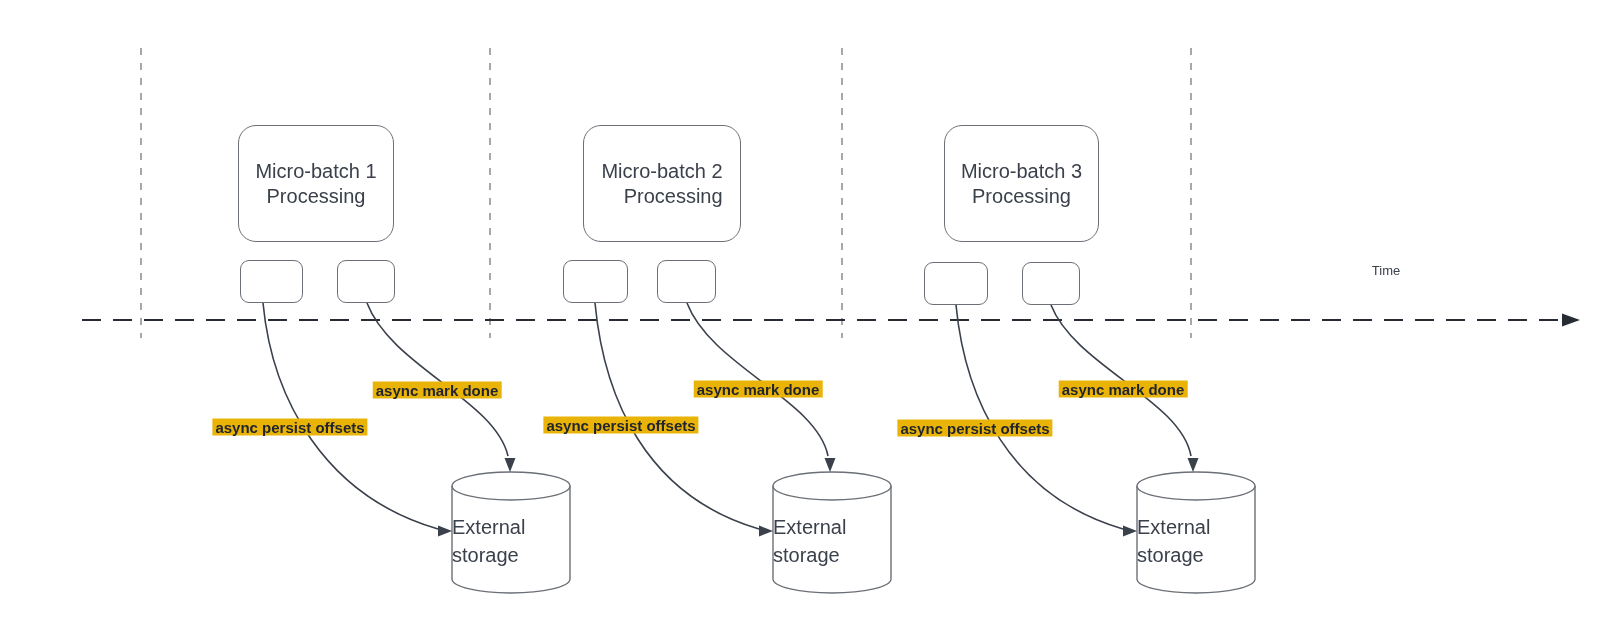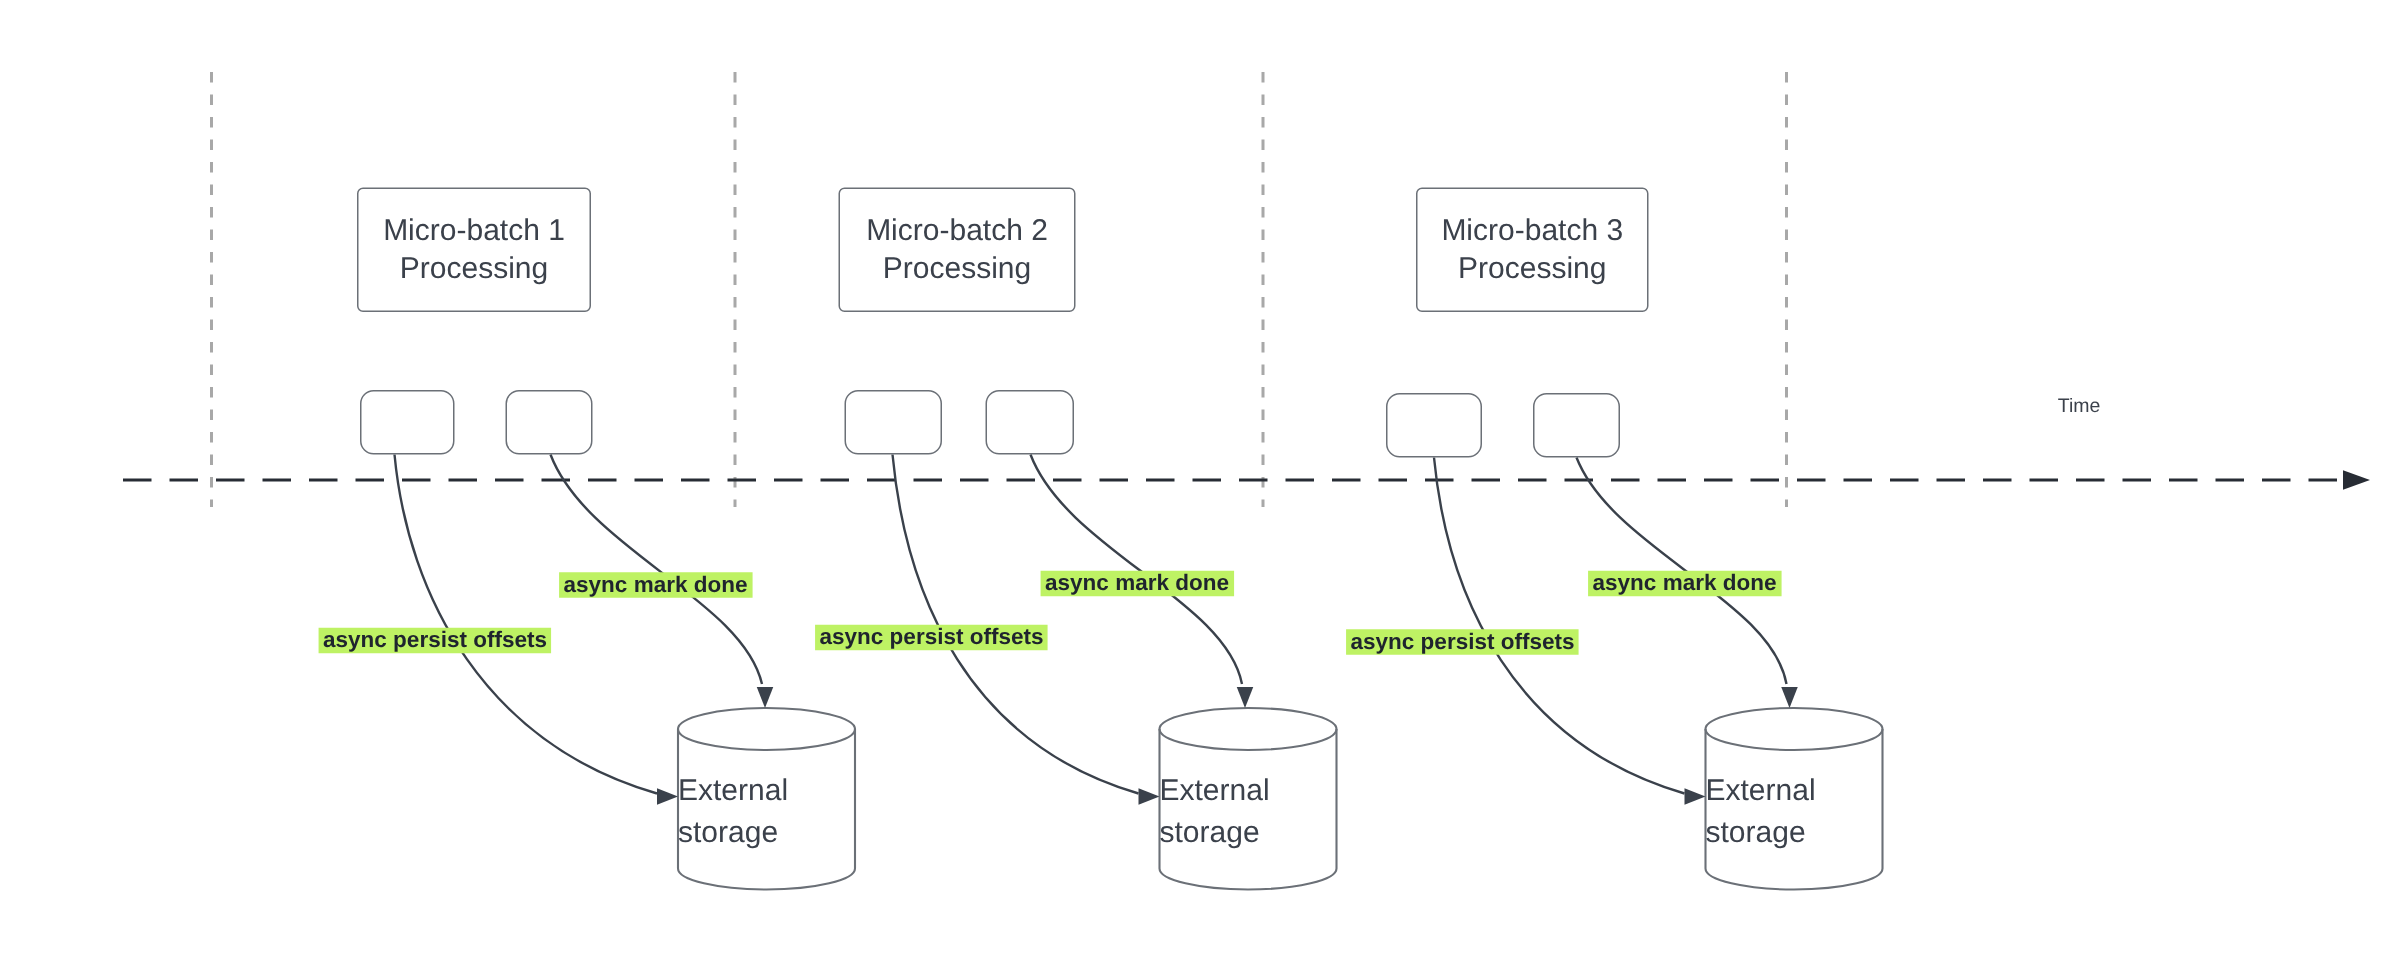--- a/index.html
+++ b/index.html
@@ -17,24 +17,24 @@
   }
   #diagram-svg {
     position: absolute;
     left: 0;
     top: 0;
     z-index: 1;
   }
   .batch-box {
     position: absolute;
     top: 125px;
-    height: 83px;
+    height: 117px;
     width: 156px;
     border: 1.4px solid #6b7077;
-    border-radius: 4px;
+    border-radius: 18px;
     background: #ffffff;
     display: flex;
     align-items: center;
     justify-content: center;
     text-align: center;
     color: #3b414b;
     font-size: 20px;
     line-height: 25px;
     z-index: 2;
     box-sizing: border-box;
@@ -45,21 +45,21 @@
     height: 43px;
     border: 1.4px solid #6b7077;
     border-radius: 9px;
     background: #ffffff;
     z-index: 2;
     box-sizing: border-box;
   }
   .curve-label {
     position: absolute;
     transform: translate(-50%, -50%);
-    background: #bef264;
+    background: #eab308;
     padding: 0 3px;
     font-size: 15px;
     font-weight: bold;
     color: #1f242e;
     white-space: nowrap;
     z-index: 3;
     text-align: center;
   }
   .storage-text {
     position: absolute;
@@ -133,21 +133,21 @@
   </div>
   <div class="task-box" style="left:240px; width:63px;"></div>
   <div class="task-box" style="left:337px; width:58px;"></div>
   <div class="curve-label" style="left:290px; top:427px;">async persist offsets</div>
   <div class="curve-label" style="left:437px; top:390px;">async mark done</div>
   <div class="storage-text" style="left:452px; top:513px;">
     <div>External</div>
     <div>storage</div>
   </div>
 
-  <div class="batch-box" style="left:559px; width:158px;">
+  <div class="batch-box" style="left:583px; width:158px;text-align:right;">
     <div>
       <div>Micro-batch 2</div>
       <div>Processing</div>
     </div>
   </div>
   <div class="task-box" style="left:563px; width:65px;"></div>
   <div class="task-box" style="left:657px; width:59px;"></div>
   <div class="curve-label" style="left:621px; top:425px;">async persist offsets</div>
   <div class="curve-label" style="left:758px; top:389px;">async mark done</div>
   <div class="storage-text" style="left:773px; top:513px;">

